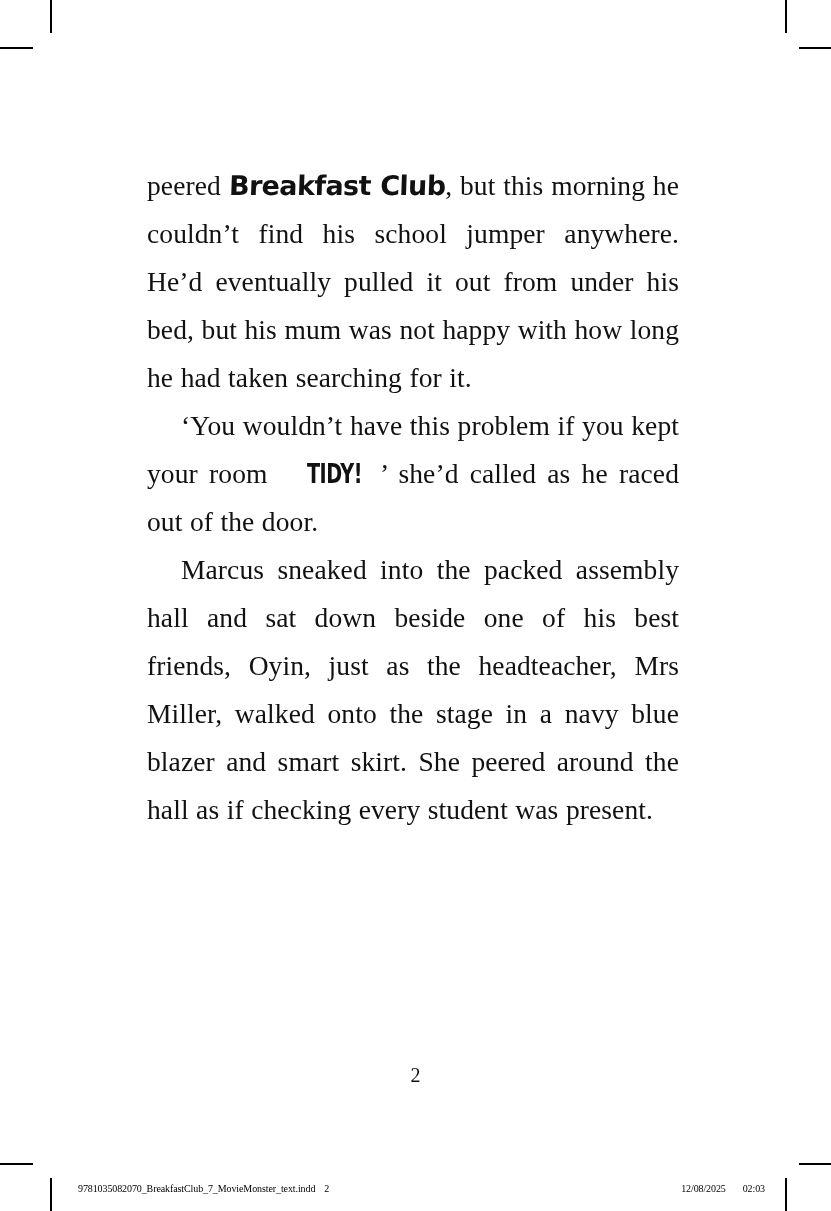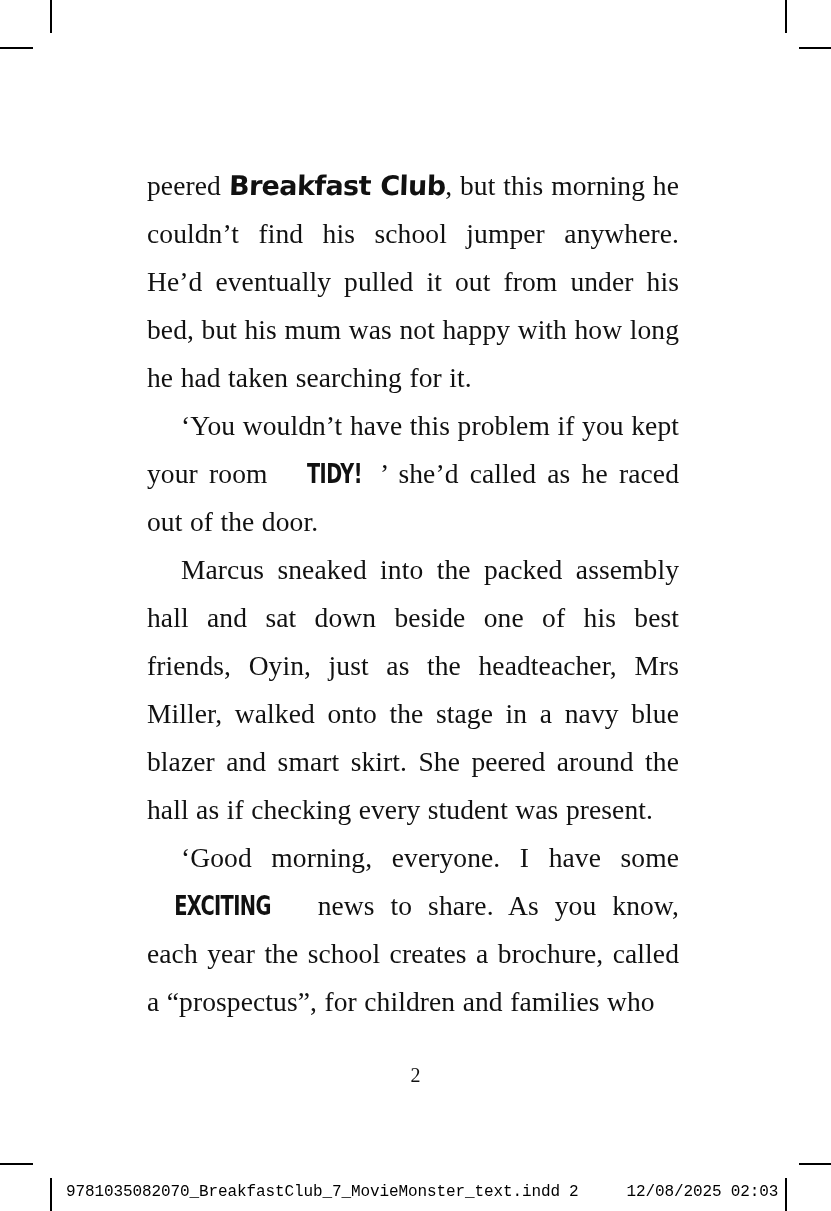--- a/index.html
+++ b/index.html
@@ -100,52 +100,51 @@
     top: 1064px;
     text-align: center;
     font-size: 20px;
     font-family: "Liberation Serif", serif;
     color: #111111;
   }
 
   
   .slug {
     position: absolute;
-    left: 66px;
+    left: 78px;
     right: 66px;
     top: 1183px;
     display: flex;
     justify-content: space-between;
     align-items: baseline;
-    font-family: Liberation Mono, monospace;
-    font-size: 16px;
+    font-family: Liberation Serif, serif;
+    font-size: 10px;
     color: #000000;
     letter-spacing: -0.1px;
     white-space: nowrap;
   }
   .slug-left  { display: flex; gap: 9px; }
-  .slug-right { display: flex; gap: 9px; margin-left: 48px; }
+  .slug-right { display: flex; gap: 17px; margin-left: 48px; }
 </style>
 </head>
 <body>
 
 <div class="crop crop-v crop-tl-v"></div>
 <div class="crop crop-h crop-tl-h"></div>
 <div class="crop crop-v crop-tr-v"></div>
 <div class="crop crop-h crop-tr-h"></div>
 <div class="crop crop-v crop-bl-v"></div>
 <div class="crop crop-h crop-bl-h"></div>
 <div class="crop crop-v crop-br-v"></div>
 <div class="crop crop-h crop-br-h"></div>
 
 <div class="page-body" id="body-block">
     <p class="para first"><span>peered </span><span class="display-marker">Breakfast Club</span><span>, but this morning he couldn’t find his school jumper anywhere. He’d eventually pulled it out from under his bed, but his mum was not happy with how long he had taken searching for it.</span></p>
     <p class="para indent"><span>‘You wouldn’t have this problem if you kept your room </span><span class="display-slab">TIDY!</span><span>’ she’d called as he raced out of the door.</span></p>
     <p class="para indent"><span>Marcus sneaked into the packed assembly hall and sat down beside one of his best friends, Oyin, just as the headteacher, Mrs Miller, walked onto the stage in a navy blue blazer and smart skirt. She peered around the hall as if checking every student was present.</span></p>
-    <p class="para indent"><span>‘Good morning, everyone. I have some </span><span class="display-textured">EXCITING</span><span> news to share. As you know, each year the school creates a brochure, called a “prospectus”, for children and families who</span></p>
   </div>
 
 <div class="folio">2</div>
 
 <div class="slug">
   <div class="slug-left">
     <span>9781035082070_BreakfastClub_7_MovieMonster_text.indd</span>
     <span>2</span>
   </div>
   <div class="slug-right">

